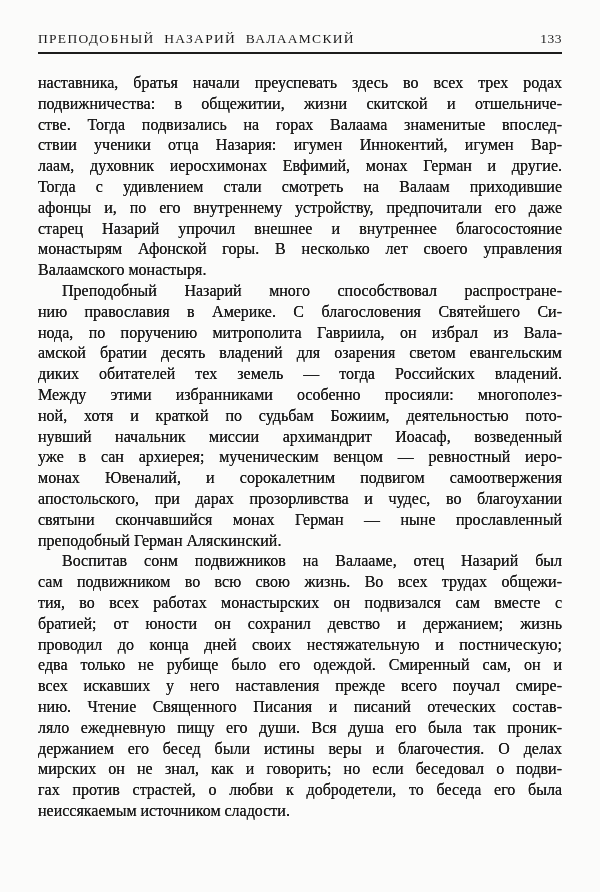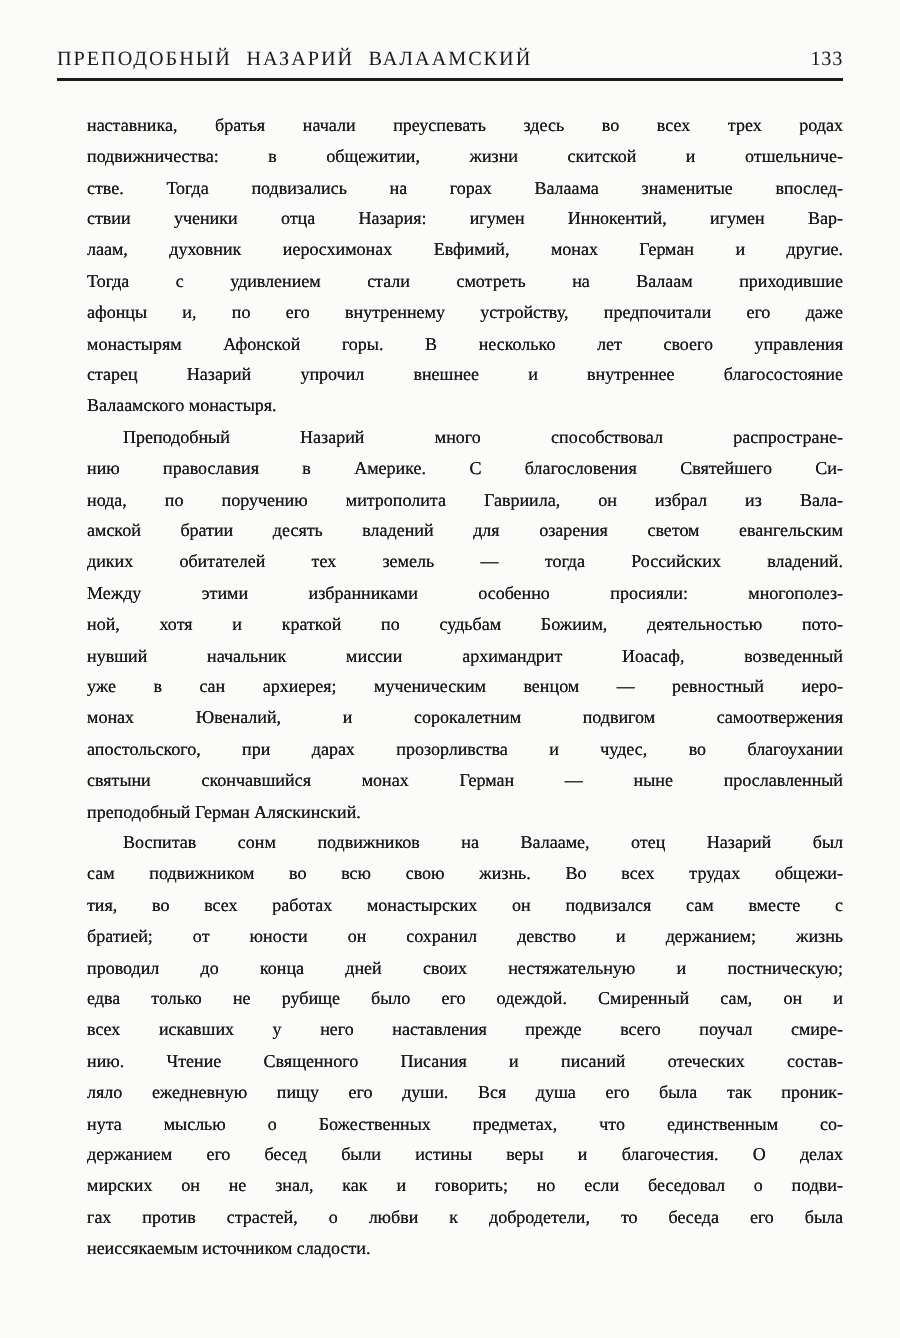--- a/index.html
+++ b/index.html
@@ -32,24 +32,23 @@
     letter-spacing: 1.3px;
     word-spacing: 5px;
     white-space: nowrap;
   }
   .page-number {
     font-size: 13.5px;
     letter-spacing: 0.5px;
   }
   .body-text {
     margin-top: 19px;
-    font-size: 12px;
+    font-size: 16px;
     line-height: 20.8px;
     text-shadow: 0 0 0.35px currentColor; 
-    margin-left: 20px;
   }
   .line {
     text-align: justify;
     text-align-last: justify;
     white-space: normal;
   }
   .line.indent {
     padding-left: 24px;
   }
   .line.last {
@@ -65,22 +64,22 @@
     <span class="page-number">133</span>
   </div>
   <div class="body-text">
       <div class="line">наставника, братья начали преуспевать здесь во всех трех родах</div>
       <div class="line">подвижничества: в общежитии, жизни скитской и отшельниче-</div>
       <div class="line">стве. Тогда подвизались на горах Валаама знаменитые впослед-</div>
       <div class="line">ствии ученики отца Назария: игумен Иннокентий, игумен Вар-</div>
       <div class="line">лаам, духовник иеросхимонах Евфимий, монах Герман и другие.</div>
       <div class="line">Тогда с удивлением стали смотреть на Валаам приходившие</div>
       <div class="line">афонцы и, по его внутреннему устройству, предпочитали его даже</div>
+      <div class="line">старец Назарий упрочил внешнее и внутреннее благосостояние</div>
       <div class="line">монастырям Афонской горы. В несколько лет своего управления</div>
-      <div class="line">старец Назарий упрочил внешнее и внутреннее благосостояние</div>
       <div class="line last">Валаамского монастыря.</div>
       <div class="line indent">Преподобный Назарий много способствовал распростране-</div>
       <div class="line">нию православия в Америке. С благословения Святейшего Си-</div>
       <div class="line">нода, по поручению митрополита Гавриила, он избрал из Вала-</div>
       <div class="line">амской братии десять владений для озарения светом евангельским</div>
       <div class="line">диких обитателей тех земель — тогда Российских владений.</div>
       <div class="line">Между этими избранниками особенно просияли: многополез-</div>
       <div class="line">ной, хотя и краткой по судьбам Божиим, деятельностью пото-</div>
       <div class="line">нувший начальник миссии архимандрит Иоасаф, возведенный</div>
       <div class="line">уже в сан архиерея; мученическим венцом — ревностный иеро-</div>
@@ -90,19 +89,18 @@
       <div class="line last">преподобный Герман Аляскинский.</div>
       <div class="line indent">Воспитав сонм подвижников на Валааме, отец Назарий был</div>
       <div class="line">сам подвижником во всю свою жизнь. Во всех трудах общежи-</div>
       <div class="line">тия, во всех работах монастырских он подвизался сам вместе с</div>
       <div class="line">братией; от юности он сохранил девство и держанием; жизнь</div>
       <div class="line">проводил до конца дней своих нестяжательную и постническую;</div>
       <div class="line">едва только не рубище было его одеждой. Смиренный сам, он и</div>
       <div class="line">всех искавших у него наставления прежде всего поучал смире-</div>
       <div class="line">нию. Чтение Священного Писания и писаний отеческих состав-</div>
       <div class="line">ляло ежедневную пищу его души. Вся душа его была так проник-</div>
-      <div class="line">нута мыслью о Божественных предметах, что единственным со-</div>
       <div class="line">держанием его бесед были истины веры и благочестия. О делах</div>
       <div class="line">мирских он не знал, как и говорить; но если беседовал о подви-</div>
       <div class="line">гах против страстей, о любви к добродетели, то беседа его была</div>
       <div class="line last">неиссякаемым источником сладости.</div>
     </div>
 </div>
 
 </body></html>

